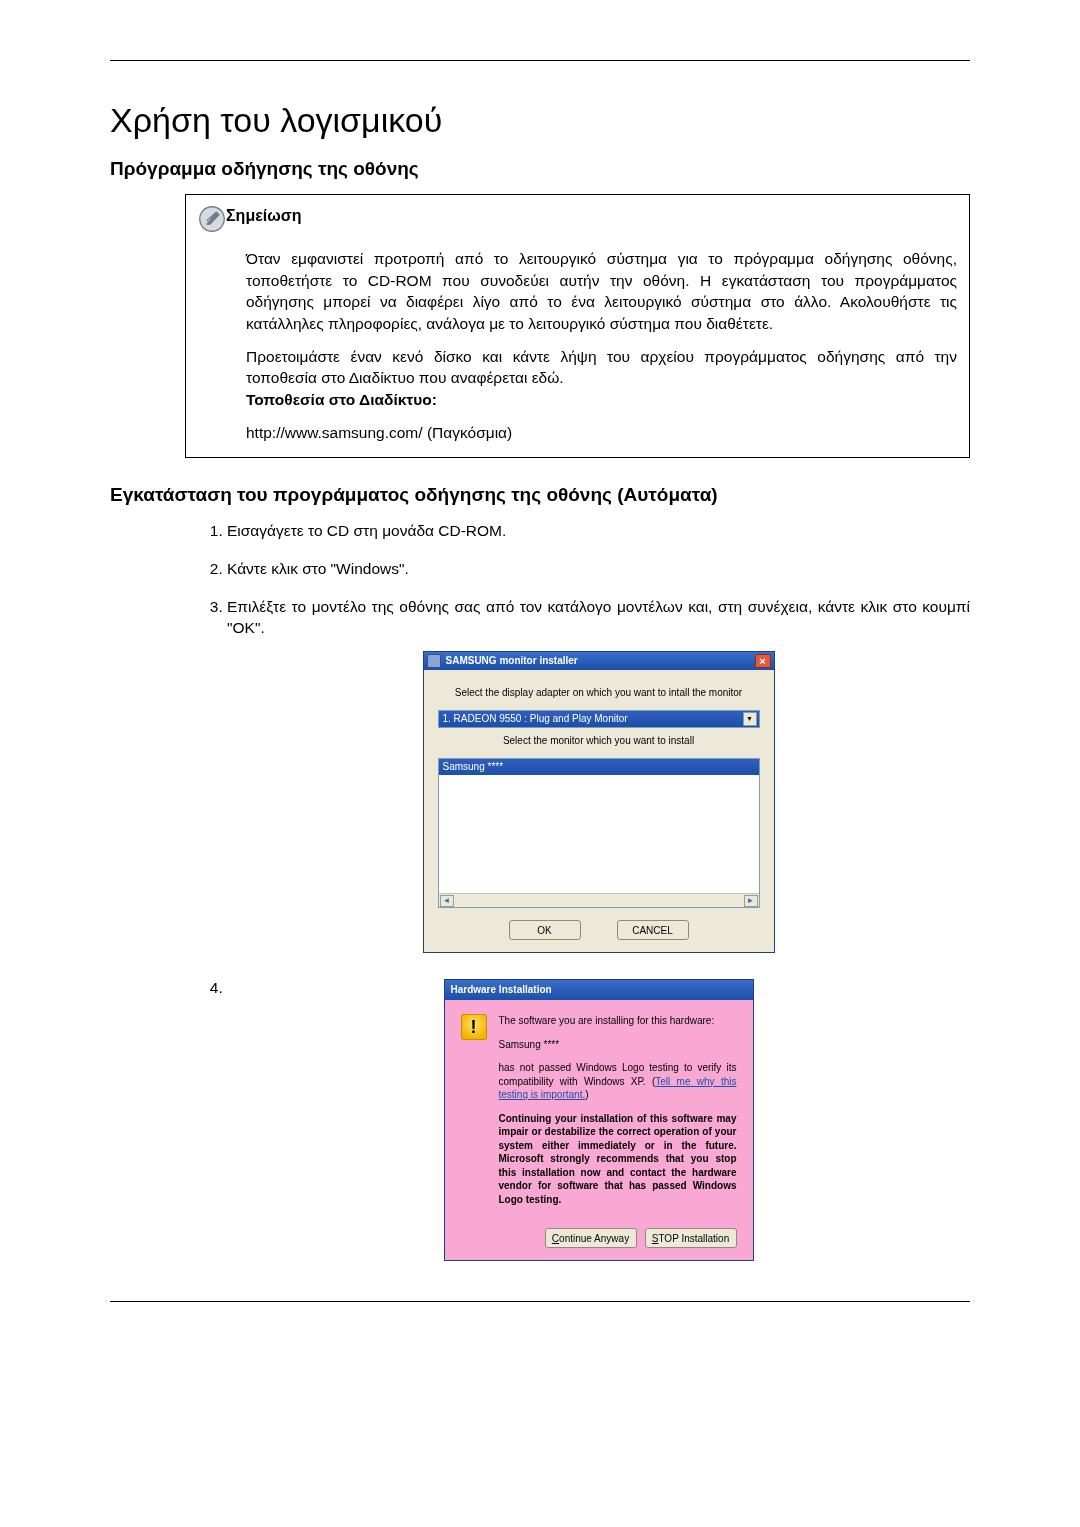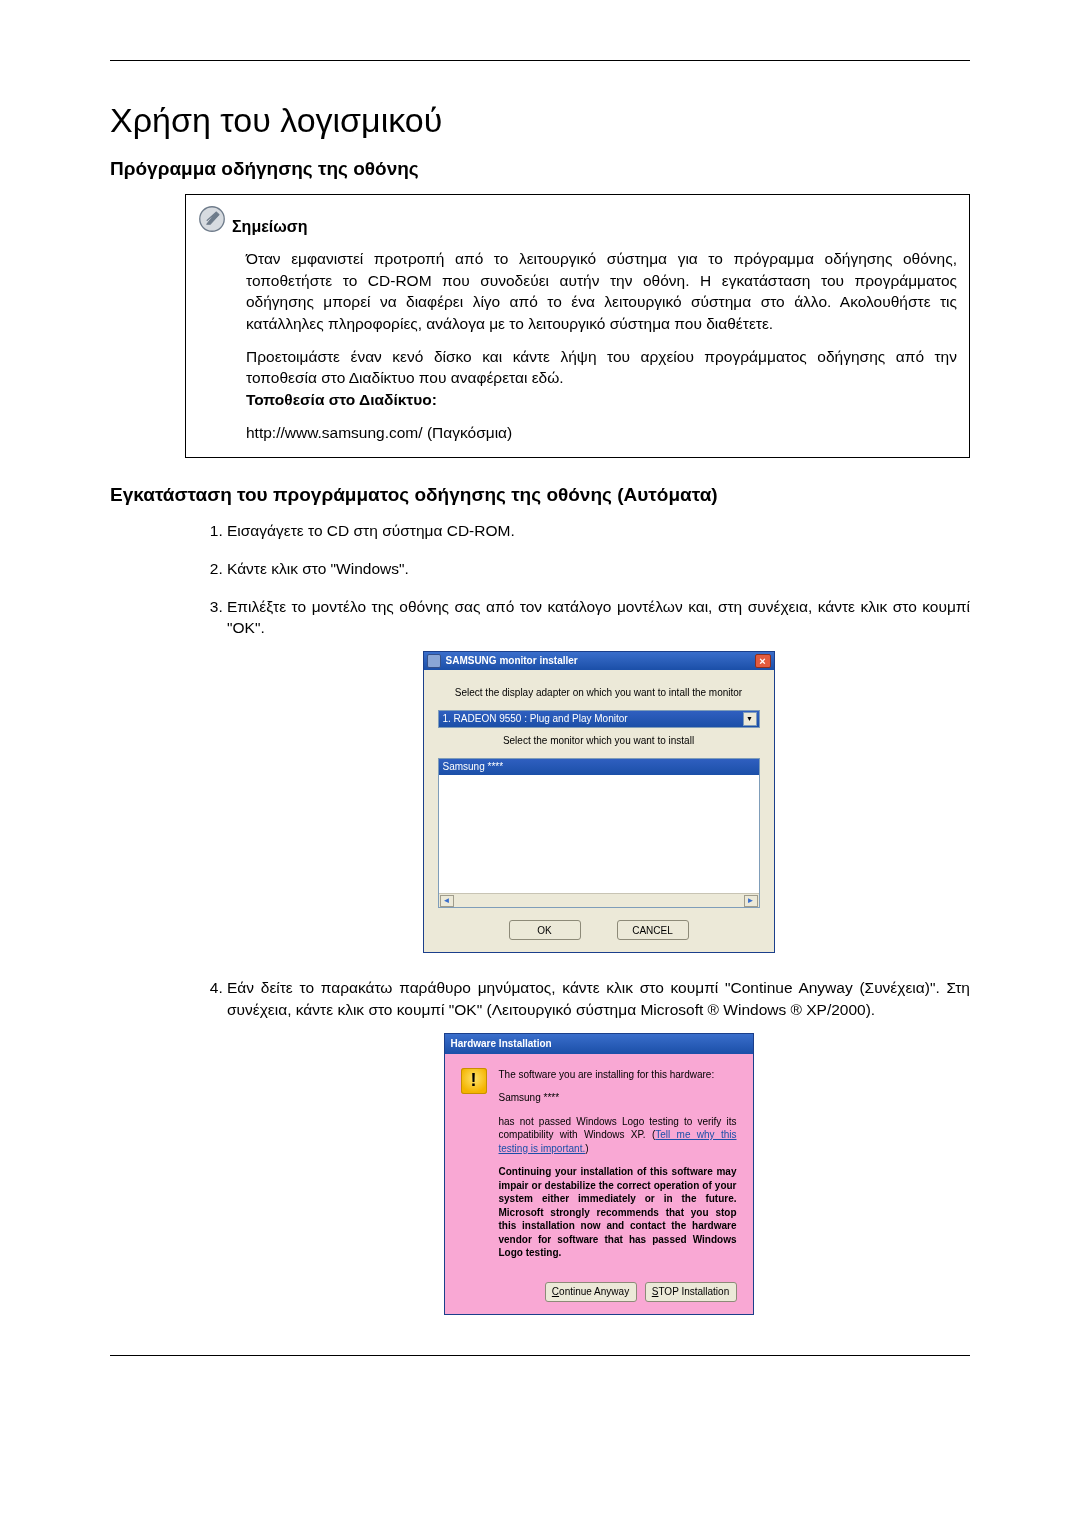--- a/index.html
+++ b/index.html
@@ -33,21 +33,21 @@
   }
   .note-box {
     border: 1px solid #000;
     margin-left: 75px;
     margin-bottom: 26px;
     padding: 10px 12px 14px 12px;
     font-size: 15.5px;
     line-height: 1.38;
     text-align: justify;
   }
-  .note-header { display: flex; align-items: flex-end; gap: 6px; margin-bottom: 10px; }
+  .note-header { display: flex; align-items: flex-start; margin-bottom: 10px; }
   .note-header svg { width: 28px; height: 28px; }
   .note-header-label { font-weight: 700; font-size: 16px; }
   .note-box p { margin-bottom: 12px; margin-left: 48px; }
   .note-box p:last-child { margin-bottom: 0; }
   .bold { font-weight: 700; }
   ol.steps {
     margin-left: 85px;
     padding-left: 32px;
     font-size: 15.5px;
   }
@@ -176,21 +176,21 @@
   <p>
     <span>Προετοιμάστε έναν κενό δίσκο και κάντε λήψη του αρχείου προγράμματος οδήγησης από την τοποθεσία στο Διαδίκτυο που αναφέρεται εδώ.</span><br>
     <span class="bold">Τοποθεσία στο Διαδίκτυο:</span>
   </p>
   <p>http://www.samsung.com/ (Παγκόσμια)</p>
 </div>
 
 <h2 class="section">Εγκατάσταση του προγράμματος οδήγησης της οθόνης (Αυτόματα)</h2>
 
 <ol class="steps">
-  <li>Εισαγάγετε το CD στη σύστημα CD-ROM.</li>
+  <li>Εισαγάγετε το CD στη μονάδα CD-ROM.</li>
   <li>Κάντε κλικ στο "Windows".</li>
   <li>
     <span>Επιλέξτε το μοντέλο της οθόνης σας από τον κατάλογο μοντέλων και, στη συνέχεια, κάντε κλικ στο κουμπί "OK".</span>
 
     <div class="screenshot">
       <div class="dlg-installer">
         <div class="titlebar">
           <span class="t-icon"></span>
           <span class="t-text">SAMSUNG monitor installer</span>
           <span class="t-close">×</span>
@@ -212,21 +212,20 @@
           <div class="btnrow">
             <button class="win">OK</button>
             <button class="win">CANCEL</button>
           </div>
         </div>
       </div>
     </div>
   </li>
 
   <li>
-    <span>Εάν δείτε το παρακάτω παράθυρο μηνύματος, κάντε κλικ στο κουμπί "Continue Anyway (Συνέχεια)". Στη συνέχεια, κάντε κλικ στο κουμπί "OK" (Λειτουργικό σύστημα Microsoft ® Windows ® XP/2000).</span>
 
     <div class="screenshot">
       <div class="dlg-hw">
         <div class="titlebar">Hardware Installation</div>
         <div class="body">
           <div class="row">
             <div class="warn-icon">!</div>
             <div class="txt">
               <p>The software you are installing for this hardware:</p>
               <p>Samsung ****</p>

